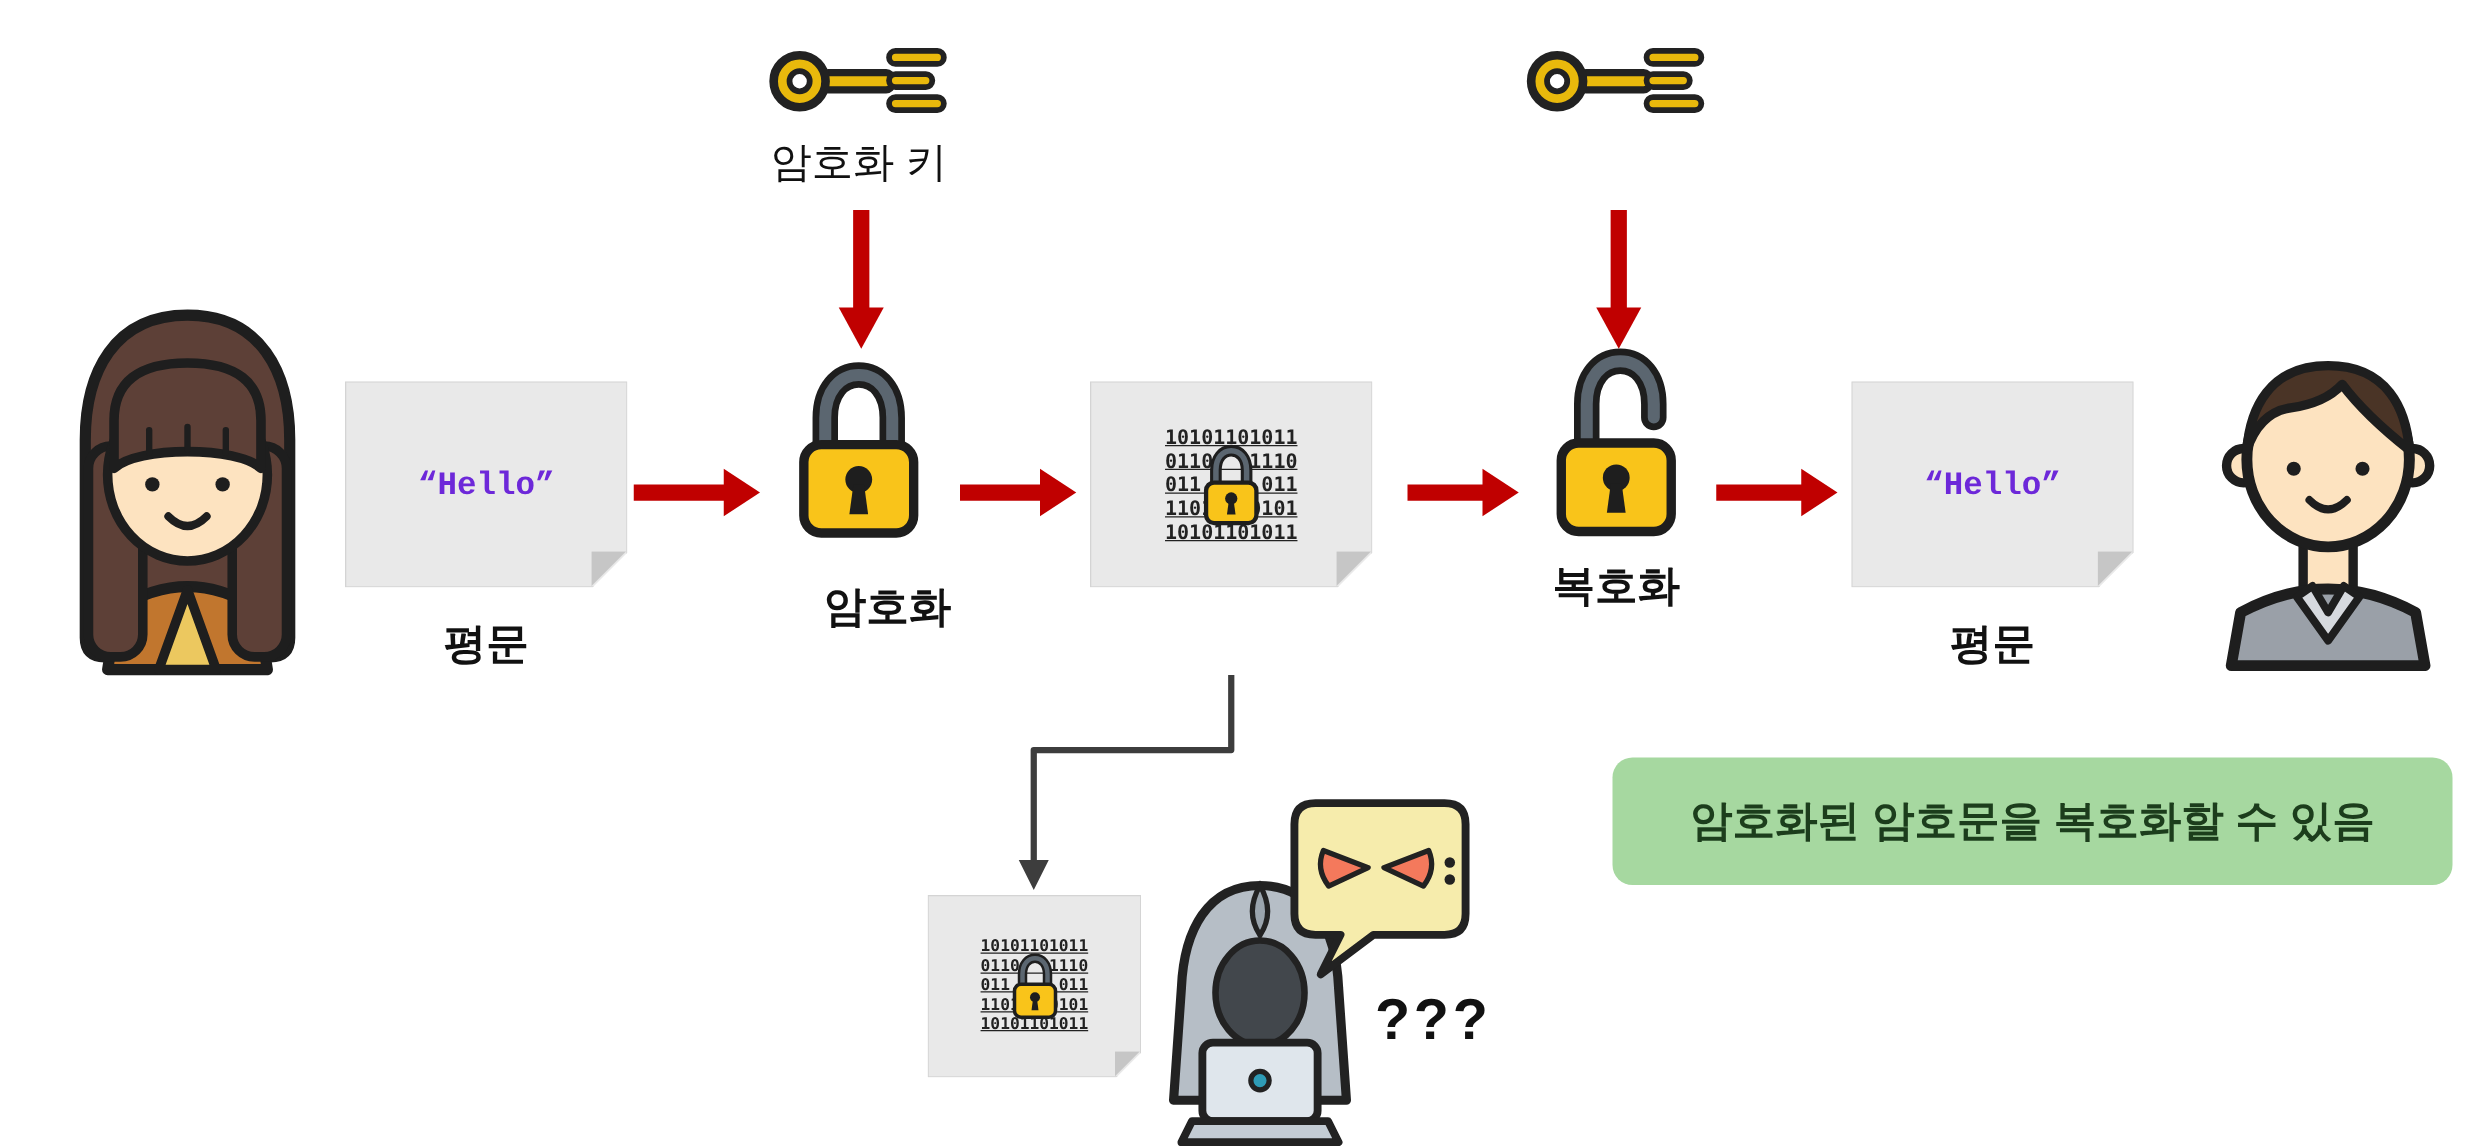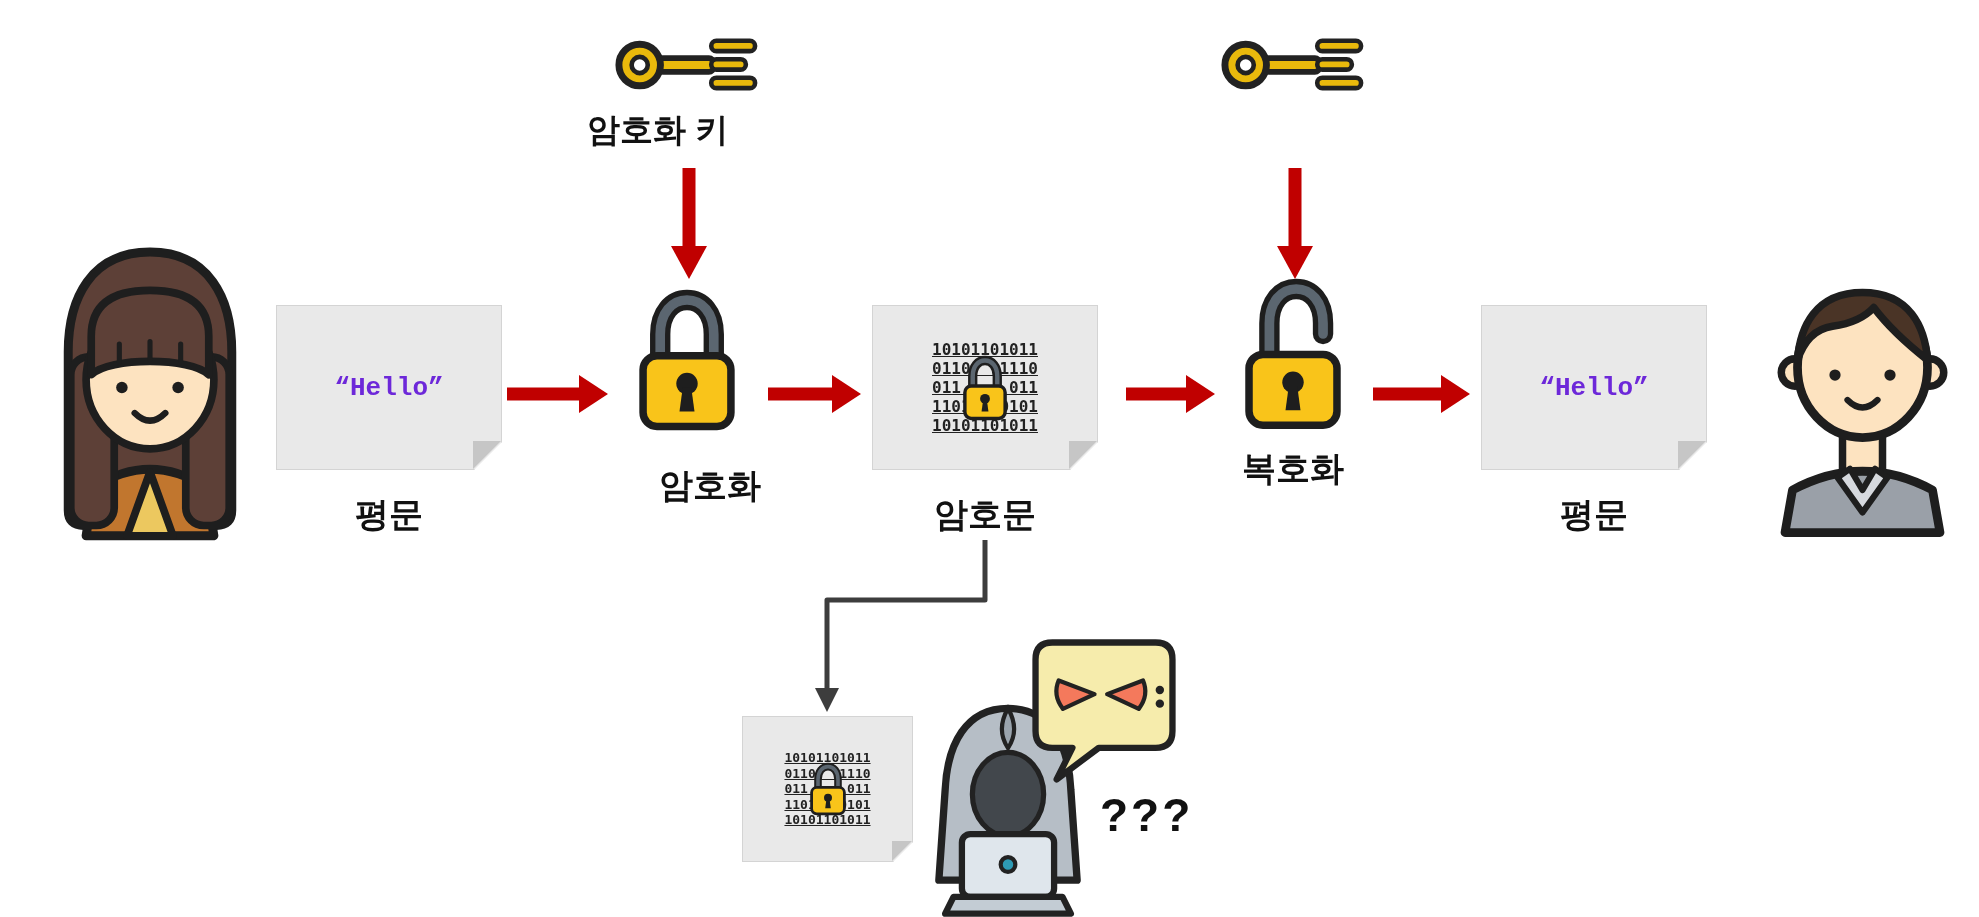--- a/index.html
+++ b/index.html
@@ -16,21 +16,21 @@
     display:flex; flex-direction:column; align-items:center; justify-content:center;
   }
   .doc-fold { position:absolute; right:0; bottom:0; width:28px; height:28px;
     background:#c6c6c6; clip-path:polygon(0 0,100% 0,0 100%); }
   .doc.small { clip-path:polygon(0 0,100% 0,100% calc(100% - 20px),calc(100% - 20px) 100%,0 100%); }
   .doc.small .doc-fold { width:20px; height:20px; }
 
   .hello { font-size:26px; font-weight:600; color:#6d28d9;font-family:Liberation Mono, monospace; }
 
   .lbl { font-weight:700; font-size:34px; color:#111; text-align:center; }
-  .key-lbl { font-weight:700; font-size:33px; color:#111; text-align:left; }
+  .key-lbl { font-weight:400; font-size:33px; color:#111; text-align:center; }
 
   .bin { font-family:"DejaVu Sans Mono","Liberation Mono",monospace; font-weight:700;
          color:#222; text-align:center; }
   .bin .bin-line { white-space:pre;text-decoration:underline; }
   .bin.big { font-size:16px; line-height:1.2; }
   .bin.small { font-size:13px; line-height:1.2; }
 
   .lock-overlay { position:absolute; left:50%; top:50%; transform:translate(-50%,-50%); }
 
   .question { font-weight:800; font-size:46px; color:#111; letter-spacing:3px; }
@@ -125,21 +125,20 @@
       <svg viewBox="0 0 110 140" width="54" height="69">
         <path d="M30 72 V46 C30 26 41 14 55 14 C69 14 80 26 80 46 V72" fill="none" stroke="#1e1e1e" stroke-width="19" stroke-linecap="round"></path>
         <path d="M30 72 V46 C30 26 41 14 55 14 C69 14 80 26 80 46 V72" fill="none" stroke="#5b6670" stroke-width="9" stroke-linecap="round"></path>
         <rect x="14" y="66" width="82" height="66" rx="13" fill="#f9c41a" stroke="#1e1e1e" stroke-width="7"></rect>
         <circle cx="55" cy="92" r="10" fill="#1e1e1e"></circle>
         <path d="M51 96 h8 l3 22 h-14 z" fill="#1e1e1e"></path>
       </svg>
     </div>
     <div class="doc-fold"></div>
   </div>
-  <div class="abs lbl" style="left:872px; top:492px; width:226px;">암호문</div>
 
   <div class="abs" style="left:1124px; top:372px;">
     <svg width="92" height="44">
       <line x1="2" y1="22" x2="66" y2="22" stroke="#c00000" stroke-width="13"></line>
       <polygon points="62,3 91,22 62,41" fill="#c00000"></polygon>
     </svg>
   </div>
 
   <div class="abs" style="left:1218px; top:28px;">
     <svg viewBox="0 0 130 64" width="150" height="74">
@@ -241,14 +240,15 @@
       <path d="M26 10 H124 Q140 10 140 26 V94 Q140 110 124 110 H70 L30 140 L45 110 H26 Q10 110 10 94 V26 Q10 10 26 10 Z" fill="#f6ecac" stroke="#222" stroke-width="6" stroke-linejoin="round"></path>
       <path d="M32 46 L66 59 L36 73 Q26 60 32 46 Z" fill="#f4795c" stroke="#222" stroke-width="4" stroke-linejoin="round"></path>
       <path d="M112 46 L78 59 L108 73 Q118 60 112 46 Z" fill="#f4795c" stroke="#222" stroke-width="4" stroke-linejoin="round"></path>
       <circle cx="128" cy="55" r="4" fill="#222"></circle>
       <circle cx="128" cy="68" r="4" fill="#222"></circle>
     </svg>
   </div>
 
   <div class="abs question" style="left:1100px; top:788px; width:160px; z-index:3;">???</div>
 
+  <div class="abs note" style="left:1290px; top:606px; width:672px; height:102px;">암호화된 암호문을 복호화할 수 있음</div>
 
 </div>
 
 </body></html>

